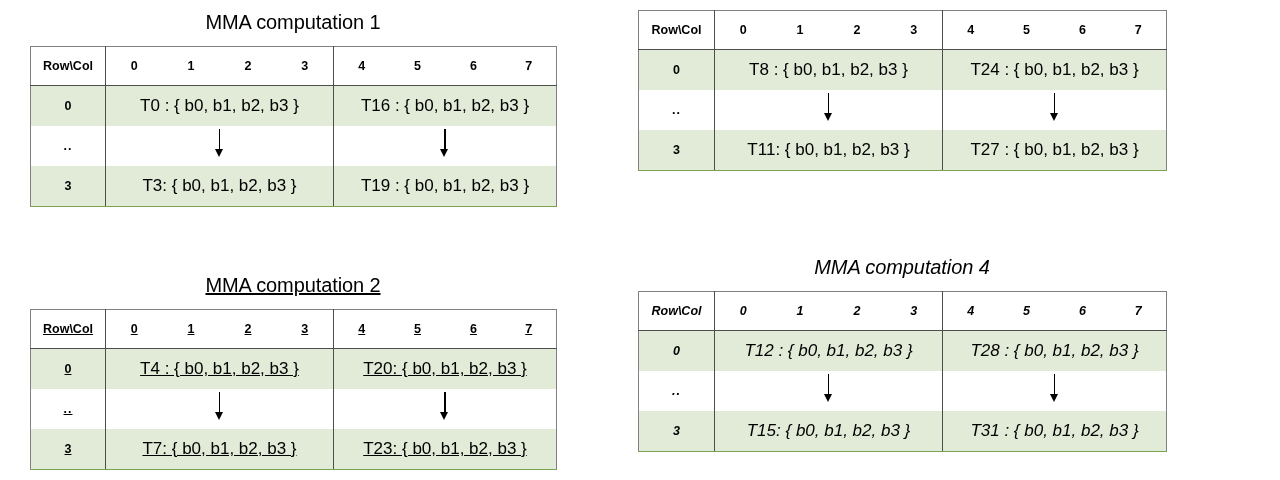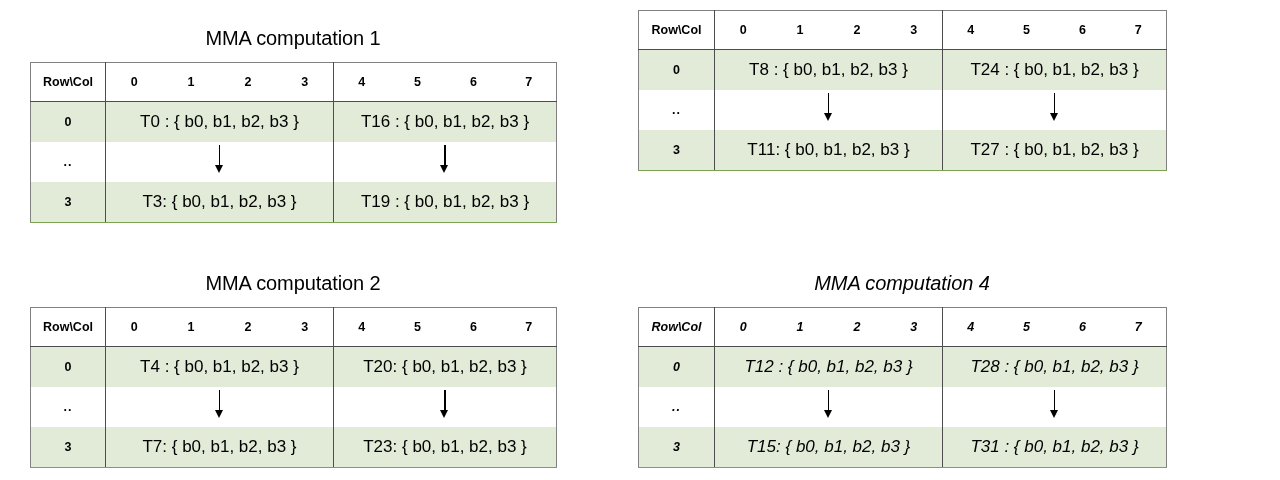--- a/index.html
+++ b/index.html
@@ -15,30 +15,30 @@
     overflow: hidden;
     position: relative;
   }
 
   .panel {
     position: absolute;
   }
   
   #panel-1 { left: 30px;  top: 10px;  width: 526px; }
   #panel-3 { left: 638px; top: 10px;  width: 528px; }
-  #panel-2 { left: 30px;  top: 255px; width: 526px; }
+  #panel-2 { left: 30px;  top: 273px; width: 526px; text-decoration: underline; }
   #panel-4 { left: 638px; top: 255px; width: 528px; font-style: italic; }
 
   .panel-title {
     font-size: 20px;
     font-weight: 400;
     text-align: center;
     letter-spacing: -0.1px;
     line-height: 24px;
-    margin: 16px 0 12px 0;
+    margin: 0 0 12px 0;
     white-space: nowrap;
   }
 
   table.mma {
     border-collapse: collapse;
     width: 100%;
     table-layout: fixed;
     background: #86efac;
   }
 

